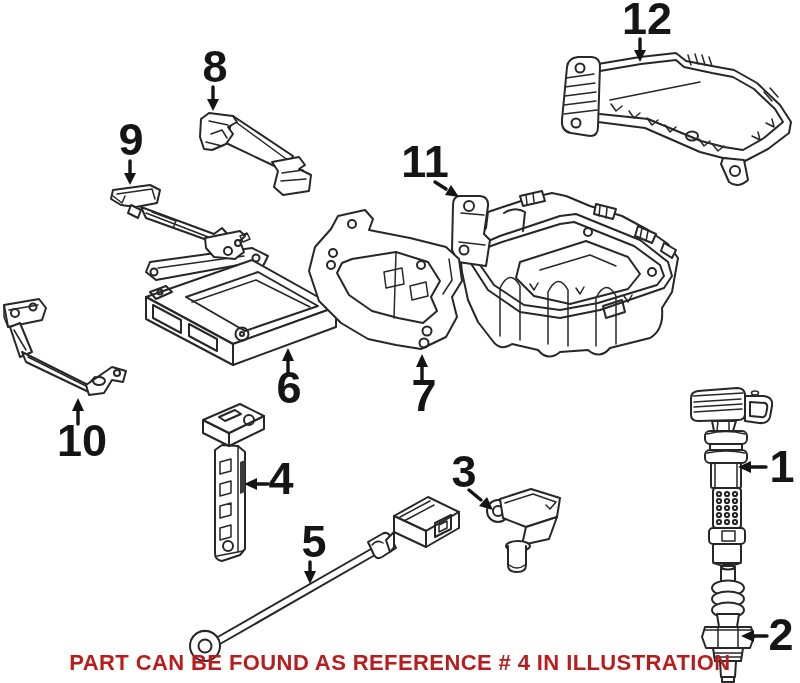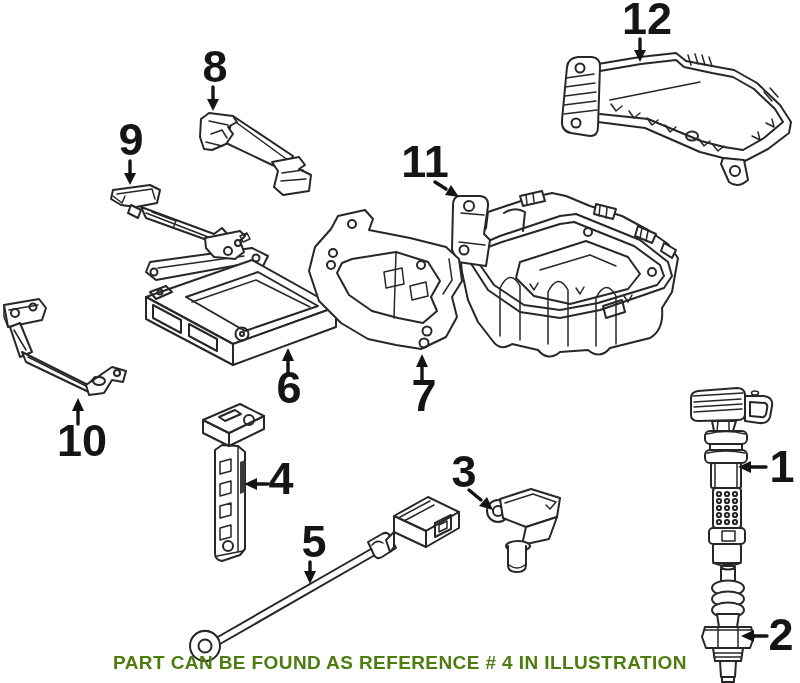--- a/index.html
+++ b/index.html
@@ -10,22 +10,22 @@
   path,line,circle,ellipse,rect,polyline{stroke:#272727;stroke-width:2;fill:none;
          stroke-linecap:round;stroke-linejoin:round;}
   .f{fill:#ffffff;}
   .t{stroke-width:1.5;}
   .dk{fill:#3a3a3a;stroke:none;}
   line.ar{stroke:#141414;stroke-width:3.4;}
   polygon.ah{fill:#141414;stroke:none;}
   text.num{font-family:"Liberation Sans",sans-serif;font-size:45px;font-weight:600;
            fill:#151515;stroke:none;text-anchor:middle;}
   .note{position:absolute;left:0;right:0;top:649px;height:30px;line-height:28px;
-        text-align:center;font-weight:bold;font-size:19px;letter-spacing:.4px;
-        color:#4d7c0f;}
+        text-align:center;font-weight:bold;font-size:22px;letter-spacing:.4px;
+        color:#b91c1c;}
 </style>
 </head>
 <body>
 
 <div class="stage">
 <svg width="800" height="683" viewBox="0 0 800 683">
 
   <g>
     <path class="f" d="M598,64 L640,57 L676,53 L686,61 L712,66 L734,70 L757,83 L780,105 L791,122 L789,133 L768,149 L745,161 L723,158 L700,152 L645,128 L598,122 Z"></path>
     <path class="f" d="M723,158 L744,160 L748,180 Q738,189 729,182 L721,164 Z"></path>

